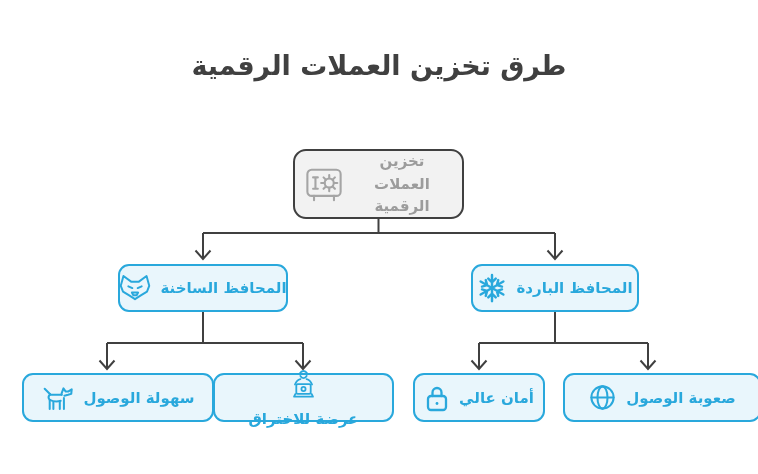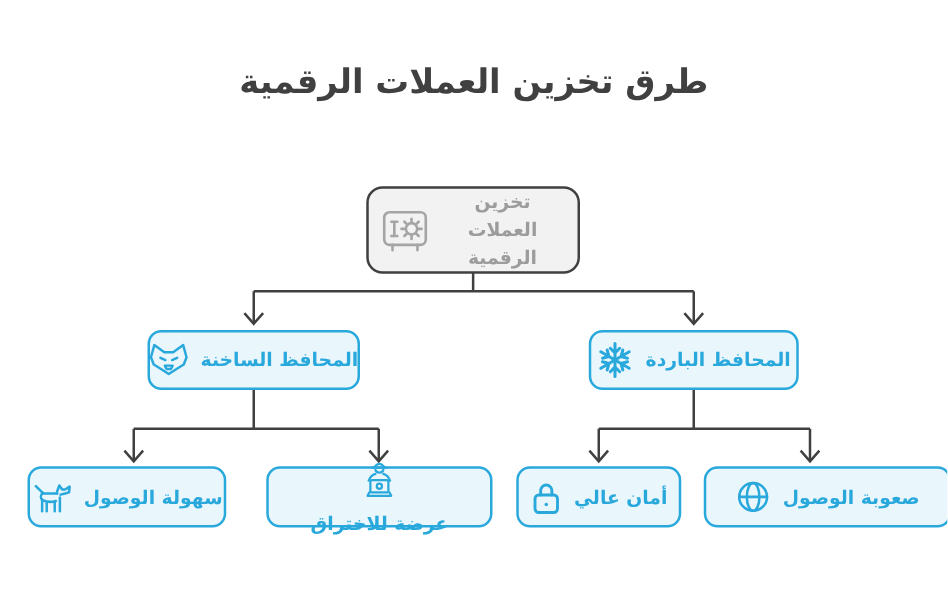--- a/index.html
+++ b/index.html
@@ -94,21 +94,21 @@
           <path d="M16 2 V30 M12 6 L16 10 L20 6 M12 26 L16 22 L20 26"></path>
         </g>
         <g transform="rotate(120 16 16)">
           <path d="M16 2 V30 M12 6 L16 10 L20 6 M12 26 L16 22 L20 26"></path>
         </g>
       </svg>
     </span>
     <span class="label">المحافظ الباردة</span>
   </div>
 
-  <div class="node blue" style="left:22px;top:373px;width:159px;height:49px;">
+  <div class="node blue" style="left:22px;top:373px;width:192px;height:49px;">
     <span class="icon">
       <svg width="33" height="28" viewBox="0 0 36 30">
         <path d="M4 5 l6 6"></path>
         <path d="M10 11 c-2 2 -2 4.5 -0.5 6 V27"></path>
         <path d="M13.5 27 V20"></path>
         <path d="M10 11.5 H22.5"></path>
         <path d="M9.5 17 c4 2 8.5 2.2 12 1"></path>
         <path d="M20.5 27 V18.5 M25 27 V15"></path>
         <path d="M22.5 11.5 V10 L24.5 4.5 L27 8 H29.5 L33.5 5.5 L33 10.5 L29.5 11.5 L25.5 12.5"></path>
       </svg>

